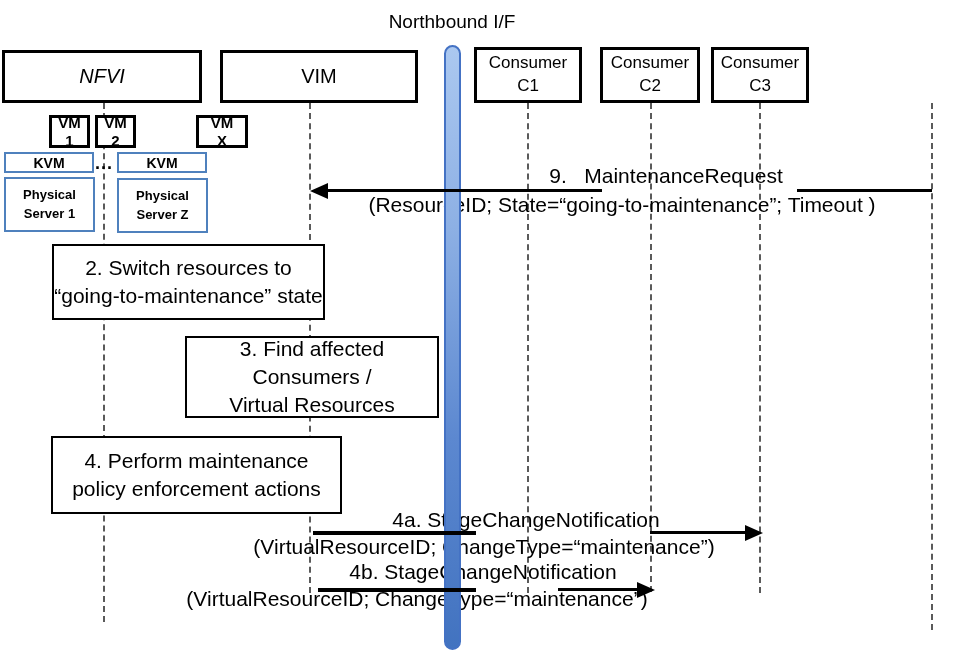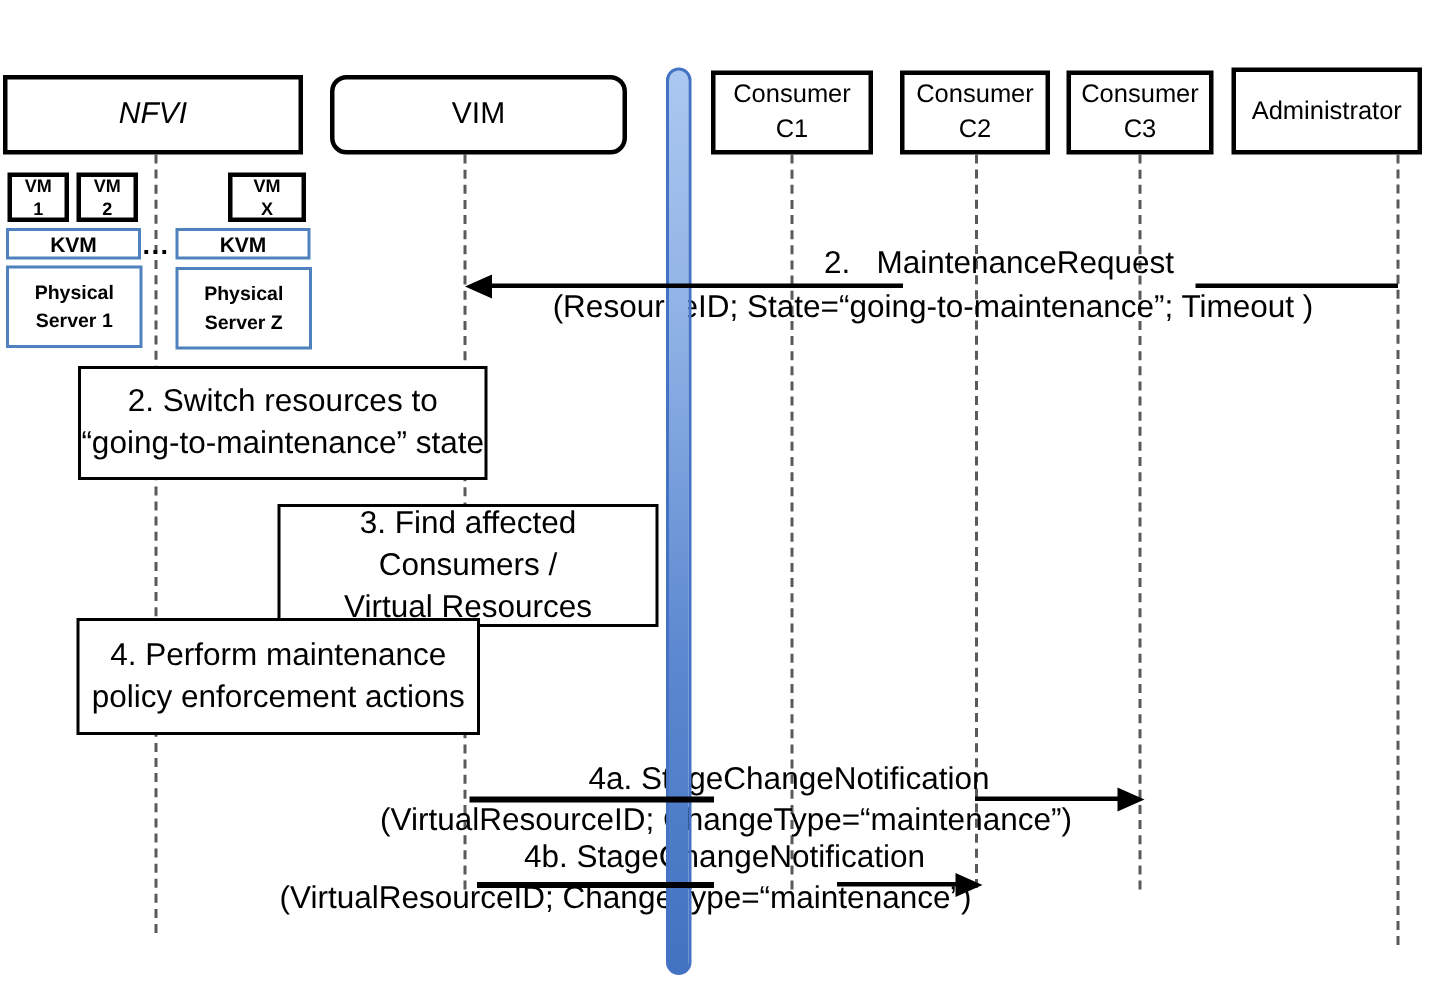--- a/index.html
+++ b/index.html
@@ -9,21 +9,21 @@
   }
   .lifeline{position:absolute;width:0;border-left:2px dashed #5a5a5a;z-index:1;}
   .actor{
     position:absolute;background:#fff;border:3px solid #000;z-index:3;
     display:flex;align-items:center;justify-content:center;text-align:center;
     white-space:pre-line;box-sizing:border-box;line-height:1.35;
   }
   .vmbox{
     position:absolute;background:#fff;border:3px solid #000;z-index:2;
     display:flex;align-items:center;justify-content:center;text-align:center;
-    white-space:pre-line;box-sizing:border-box;font-size:12px;font-weight:bold;line-height:1.2;
+    white-space:pre-line;box-sizing:border-box;font-size:15px;font-weight:bold;line-height:1.2;margin-left:44px;
   }
   .bluebox{
     position:absolute;background:#fff;border:2px solid #4F81BD;z-index:2;
     display:flex;align-items:center;justify-content:center;text-align:center;
     white-space:pre-line;box-sizing:border-box;font-weight:bold;
   }
   .stepbox{
     position:absolute;background:#fff;border:2px solid #000;z-index:4;
     display:flex;align-items:center;justify-content:center;text-align:center;
     white-space:pre-line;box-sizing:border-box;font-size:21px;line-height:28px;
@@ -56,60 +56,60 @@
 
 <div id="stage">
 
   <div class="lifeline" style="left:103px;top:103px;height:519px;"></div>
   <div class="lifeline" style="left:309px;top:103px;height:490px;"></div>
   <div class="lifeline" style="left:527px;top:103px;height:490px;"></div>
   <div class="lifeline" style="left:650px;top:103px;height:489px;"></div>
   <div class="lifeline" style="left:759px;top:103px;height:490px;"></div>
   <div class="lifeline" style="left:931px;top:103px;height:527px;"></div>
 
+  <div class="title" style="left:452px;top:11px;">Northbound I/F</div>
   <div class="nbif-bar"></div>
 
   <div class="actor" style="left:2px;top:50px;width:200px;height:53px;font-size:20px;font-style:italic;">NFVI</div>
-  <div class="actor" style="left:220px;top:50px;width:198px;height:53px;font-size:20px;border-radius:11px;">VIM</div>
+  <div class="actor" style="left:220px;top:50px;width:198px;height:53px;font-size:20px;">VIM</div>
   <div class="actor" style="left:474px;top:47px;width:108px;height:56px;font-size:17px;">Consumer
 C1</div>
   <div class="actor" style="left:600px;top:47px;width:100px;height:56px;font-size:17px;">Consumer
 C2</div>
   <div class="actor" style="left:711px;top:47px;width:98px;height:56px;font-size:17px;">Consumer
 C3</div>
-  <div class="actor" style="left:821px;top:45px;width:127px;height:58px;font-size:17px;">Administrator</div>
 
   <div class="vmbox" style="left:5px;top:115px;width:41px;height:33px;">VM
 1</div>
   <div class="vmbox" style="left:51px;top:115px;width:41px;height:33px;">VM
 2</div>
   <div class="vmbox" style="left:152px;top:115px;width:52px;height:33px;">VM
 X</div>
 
   <div class="bluebox" style="left:4px;top:152px;width:90px;height:21px;font-size:14px;">KVM</div>
   <div class="bluebox" style="left:117px;top:152px;width:90px;height:21px;font-size:14px;">KVM</div>
   <div class="dots" style="left:95px;top:153px;">...</div>
 
   <div class="bluebox" style="left:4px;top:177px;width:91px;height:55px;font-size:13px;line-height:1.45;">Physical
 Server 1</div>
   <div class="bluebox" style="left:117px;top:178px;width:91px;height:55px;font-size:13px;line-height:1.45;">Physical
 Server Z</div>
 
   <div class="ah-left" style="left:310px;top:183px;"></div>
   <div class="msgline" style="left:326px;top:189px;width:276px;height:3px;"></div>
   <div class="msgline" style="left:797px;top:189px;width:135px;height:3px;"></div>
-  <div class="msgtext" style="left:666px;top:163px;">2.   MaintenanceRequest</div>
+  <div class="msgtext" style="left:666px;top:163px;">9.   MaintenanceRequest</div>
   <div class="msgtext" style="left:622px;top:192px;">(ResourceID; State=“going-to-maintenance”; Timeout )</div>
 
   <div class="stepbox" style="left:52px;top:244px;width:273px;height:76px;">2. Switch resources to
 “going-to-maintenance” state</div>
   <div class="stepbox" style="left:185px;top:336px;width:254px;height:82px;">3. Find affected
 Consumers /
 Virtual Resources</div>
-  <div class="stepbox" style="left:51px;top:412px;width:269px;height:78px;">4. Perform maintenance
+  <div class="stepbox" style="left:51px;top:436px;width:291px;height:78px;">4. Perform maintenance
 policy enforcement actions</div>
 
   <div class="msgline" style="left:313px;top:531px;width:163px;height:4px;"></div>
   <div class="msgline" style="left:650px;top:531px;width:97px;height:3px;"></div>
   <div class="ah-right" style="left:745px;top:525px;"></div>
   <div class="msgtext" style="left:526px;top:507px;">4a. StageChangeNotification</div>
   <div class="msgtext" style="left:484px;top:534px;">(VirtualResourceID; ChangeType=“maintenance”)</div>
 
   <div class="msgline" style="left:318px;top:588px;width:158px;height:4px;"></div>
   <div class="msgline" style="left:558px;top:588px;width:81px;height:3px;"></div>

